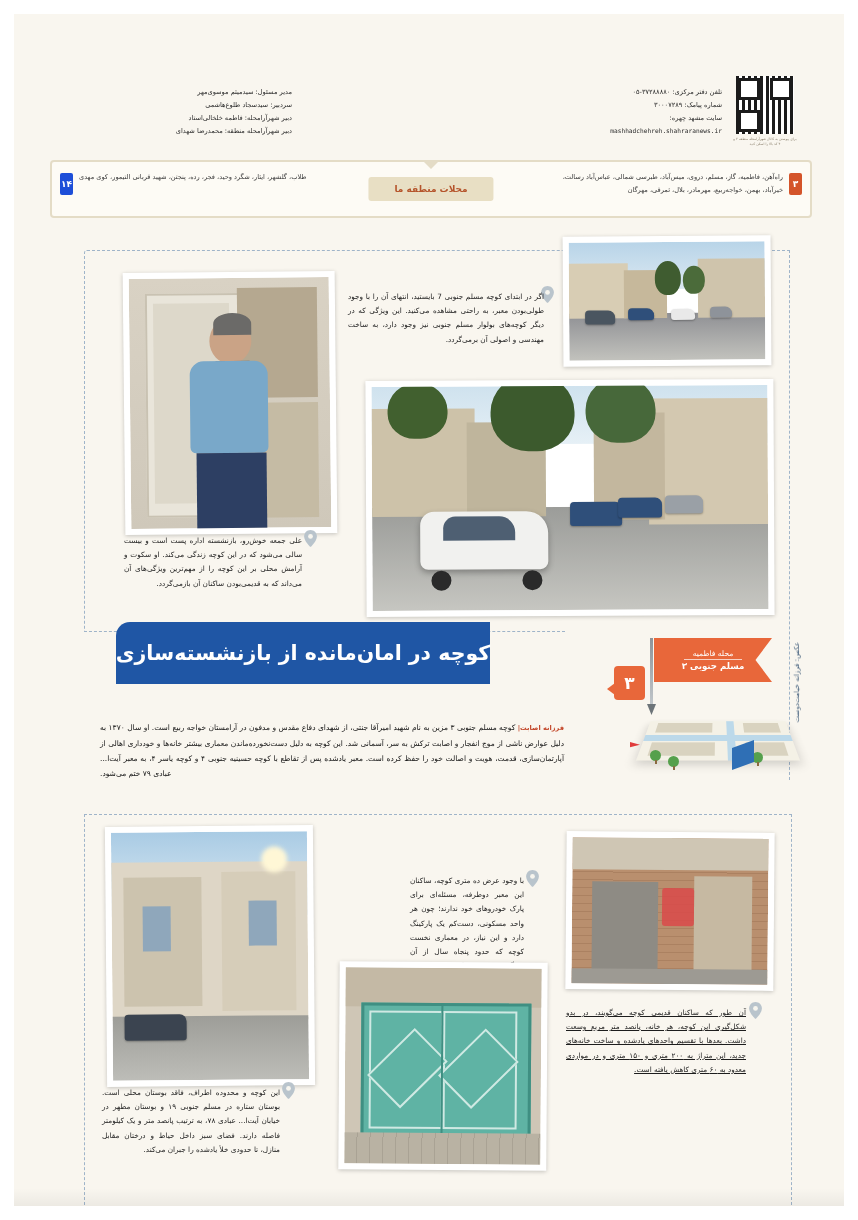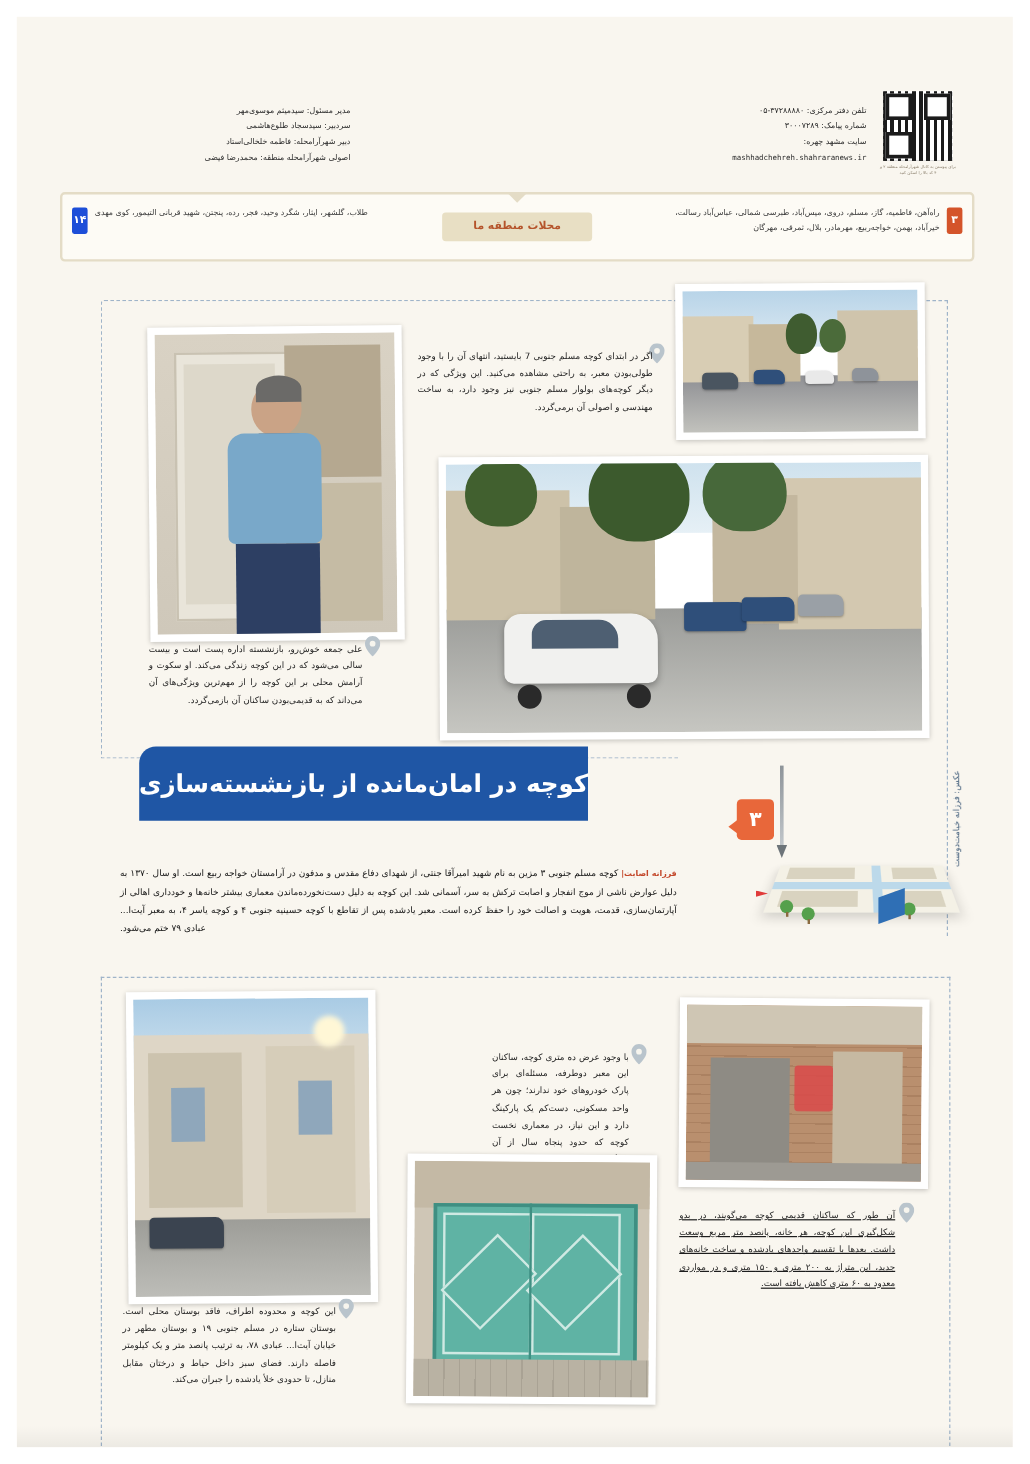--- a/index.html
+++ b/index.html
@@ -191,21 +191,21 @@
           <div class="qr-corner3"></div>
         </div>
       <div class="qr-cap">برای پیوستن به کانال شهرآرامحله
 منطقه ۲ و ۴ کد بالا را اسکن کنید</div>
     </div>
 
     <div class="mast-col c3">
       <div>مدیر مسئول: سیدمیثم موسوی‌مهر</div>
       <div>سردبیر: سیدسجاد طلوع‌هاشمی</div>
       <div>دبیر شهرآرامحله: فاطمه خلخالی‌استاد</div>
-      <div>اصولی شهرآرامحله منطقه: محمدرضا فیضی</div>
+      <div>دبیر شهرآرامحله منطقه: محمدرضا شهدای</div>
     </div>
 
 
     <div class="mast-col c1">
       <div>تلفن دفتر مرکزی: ۳۷۲۸۸۸۸۰-۰۵</div>
       <div>شماره پیامک: ۳۰۰۰۷۲۸۹</div>
       <div>سایت مشهد چهره:</div>
       <div class="en">mashhadchehreh.shahraranews.ir</div>
     </div>
   </div>
@@ -306,20 +306,25 @@
       </div>
     </div>
   </div>
 
   <div class="headline">
     <span>کوچه در امان‌مانده از بازنشسته‌سازی</span>
   </div>
 
   <div class="flagpole"></div>
   <div class="flagtip"></div>
+  <div class="flag">
+    <div class="l1">محله فاطمیه</div>
+    <div class="sep"></div>
+    <div class="l2">مسلم جنوبی ۳</div>
+  </div>
   <div class="marker3">۳</div>
 
   <div class="mapillu">
     <div class="mapcard">
       <div class="maproad" style="left:0;top:40%;width:100%;height:9px;"></div>
       <div class="maproad" style="left:56%;top:0;width:8px;height:100%;"></div>
       <div class="mapblock" style="left:6%;top:6%;width:40%;height:26%;"></div>
       <div class="mapblock" style="left:68%;top:6%;width:26%;height:26%;"></div>
       <div class="mapblock" style="left:6%;top:58%;width:42%;height:32%;"></div>
       <div class="mapblock" style="left:68%;top:58%;width:26%;height:32%;"></div>

